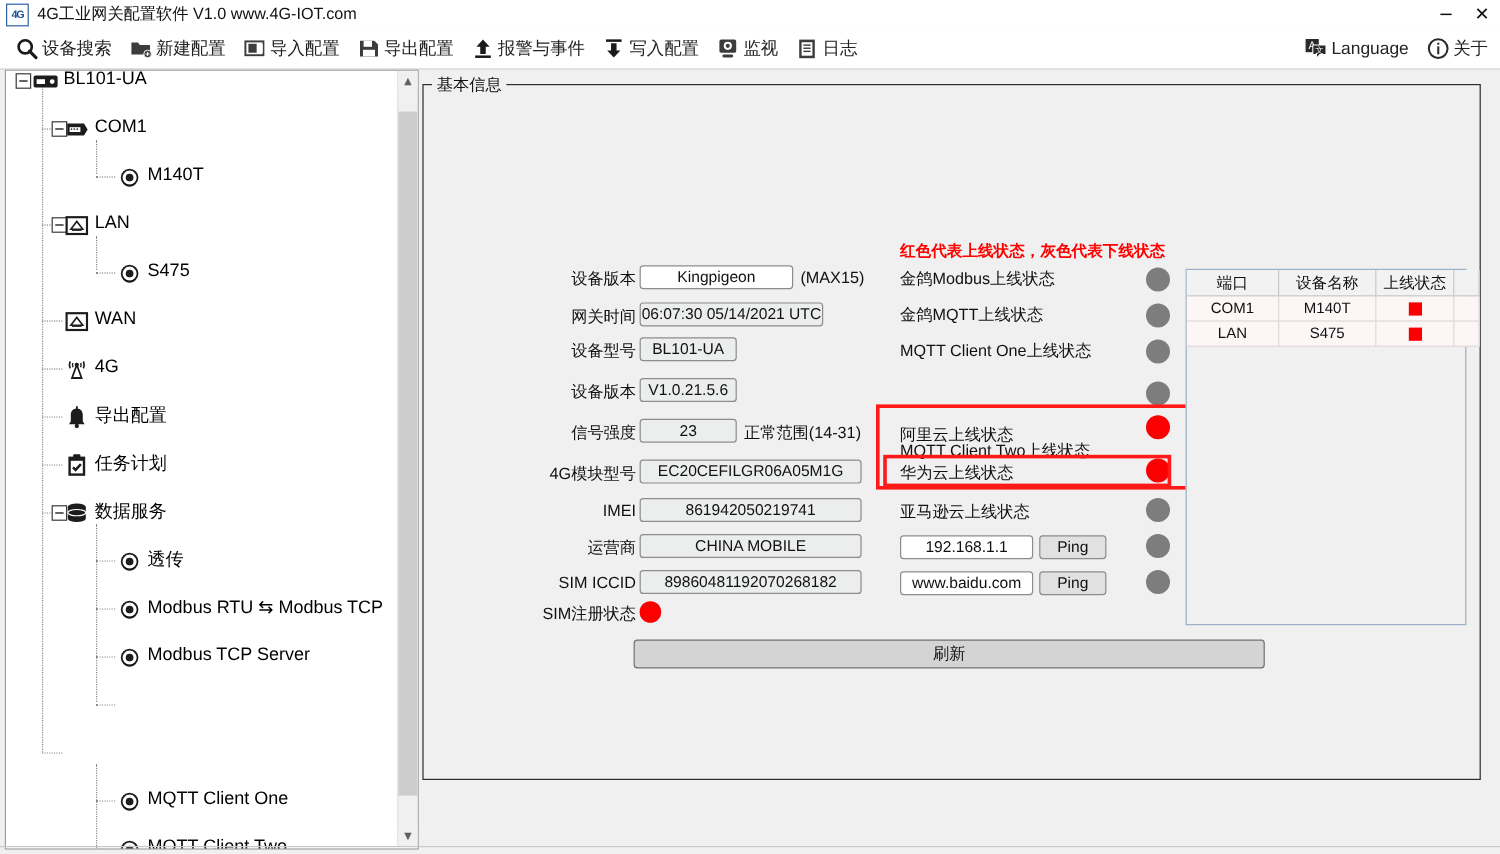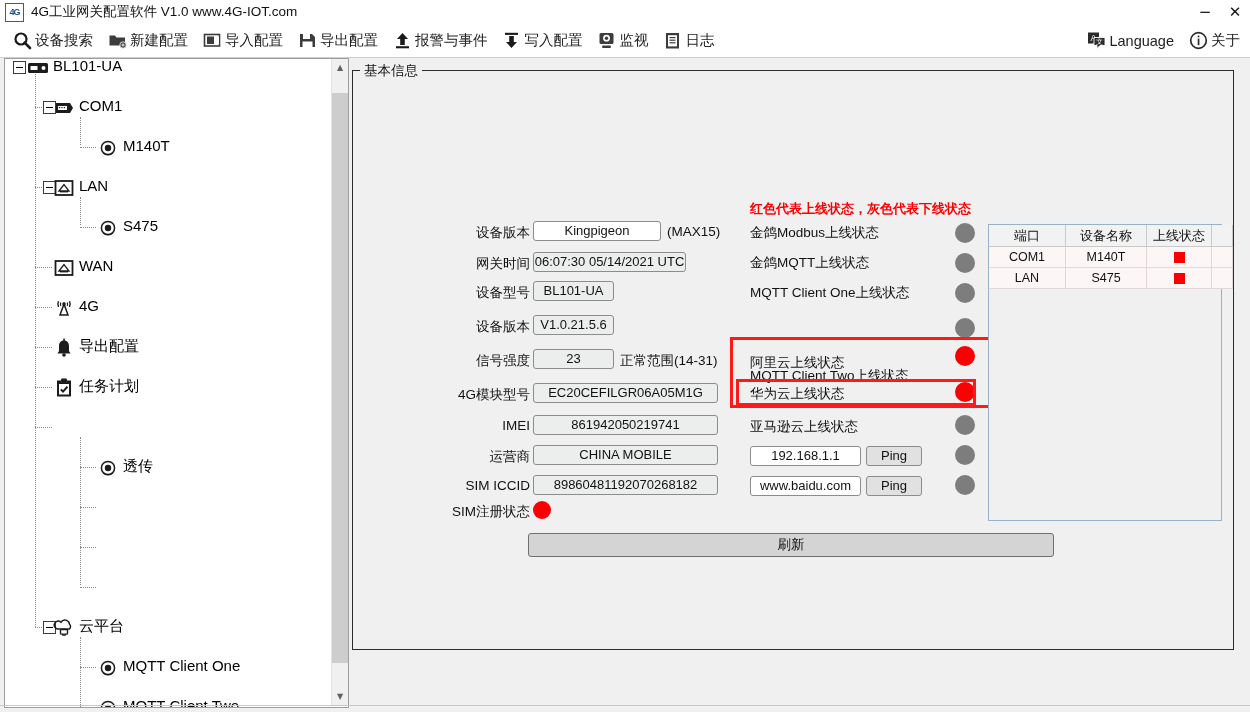--- a/index.html
+++ b/index.html
@@ -379,48 +379,69 @@
             <svg width="18" height="20" viewBox="0 0 18 20">
               <rect x="2" y="2.5" width="14" height="16" fill="#1c1c1c"></rect>
               <rect x="6" y="0.5" width="6" height="3.5" rx="1" fill="#1c1c1c"></rect>
               <rect x="4" y="6" width="10" height="10.5" fill="#fff"></rect>
               <path d="M5.8 11.4 L8 13.6 L12.4 8.8" fill="none" stroke="#1c1c1c" stroke-width="2"></path>
             </svg>
           </span>
           <span class="tree-label" style="position:absolute; left:74px; top:10px;">任务计划</span>
         </div>
         <div class="hline" style="left:30px; top:380px; width:17px;"></div>
-        <div class="hline" style="left:75px; top:420px; width:16px;"></div>
-        <div class="tree-row" style="top:400px; position:absolute; left:0; width:320px;">
-          <span class="tnode-icon" style="position:absolute; left:92px; top:10px;">
-            <svg width="16" height="16" viewBox="0 0 16 16">
-              <circle cx="8" cy="8" r="6.6" fill="none" stroke="#1c1c1c" stroke-width="1.5"></circle>
-              <circle cx="8" cy="8" r="3.2" fill="#1c1c1c"></circle>
-              <path d="M3 12.5 A6.5 6.5 0 0 0 13 12.5" fill="none" stroke="#1c1c1c" stroke-width="1.3"></path>
-            </svg>
-          </span>
-          <span class="tree-label" style="position:absolute; left:118px; top:10px;">透传</span>
-        </div>
-        <div class="hline" style="left:75px; top:460px; width:16px;"></div>
-        <div class="hline" style="left:75px; top:500px; width:16px;"></div>
-        <div class="hline" style="left:75px; top:540px; width:16px;"></div>
-        <div class="hline" style="left:30px; top:580px; width:17px;"></div>
-        <div class="tree-row" style="top:560px; position:absolute; left:0; width:320px;">
+        <div class="tree-row" style="top:360px; position:absolute; left:0; width:320px;">
           <div class="expander" style="left:38px; top:14px;">
             <span class="bar"></span>
           </div>
           <span class="tnode-icon" style="position:absolute; left:48px; top:10px;">
-            <svg width="22" height="20" viewBox="0 0 22 20">
-              <path d="M6 11 A4 4 0 1 1 8 4.2 A4.6 4.6 0 0 1 16.5 6.2 A3.3 3.3 0 0 1 16.5 11 Z" fill="none" stroke="#1c1c1c" stroke-width="1.5"></path>
-              <rect x="7.5" y="11.5" width="7" height="4.6" rx="0.8" fill="none" stroke="#1c1c1c" stroke-width="1.4"></rect>
-              <rect x="9.2" y="16.4" width="3.6" height="1.4" fill="#1c1c1c"></rect>
-            </svg>
-          </span>
-          <span class="tree-label" style="position:absolute; left:74px; top:10px;">云平台</span>
-        </div>
+            <svg width="20" height="20" viewBox="0 0 20 20">
+              <ellipse cx="10" cy="4.5" rx="7.5" ry="3" fill="#1c1c1c"></ellipse>
+              <path d="M2.5 4.5 V9 A7.5 3 0 0 0 17.5 9 V4.5 Z" fill="#1c1c1c"></path>
+              <path d="M2.5 9.5 V14 A7.5 3 0 0 0 17.5 14 V9.5 Z" fill="#1c1c1c"></path>
+              <ellipse cx="10" cy="9.2" rx="7.5" ry="2.6" fill="none" stroke="#fff" stroke-width="1"></ellipse>
+            </svg>
+          </span>
+          <span class="tree-label" style="position:absolute; left:74px; top:10px;">数据服务</span>
+        </div>
+        <div class="hline" style="left:75px; top:420px; width:16px;"></div>
+        <div class="tree-row" style="top:400px; position:absolute; left:0; width:320px;">
+          <span class="tnode-icon" style="position:absolute; left:92px; top:10px;">
+            <svg width="16" height="16" viewBox="0 0 16 16">
+              <circle cx="8" cy="8" r="6.6" fill="none" stroke="#1c1c1c" stroke-width="1.5"></circle>
+              <circle cx="8" cy="8" r="3.2" fill="#1c1c1c"></circle>
+              <path d="M3 12.5 A6.5 6.5 0 0 0 13 12.5" fill="none" stroke="#1c1c1c" stroke-width="1.3"></path>
+            </svg>
+          </span>
+          <span class="tree-label" style="position:absolute; left:118px; top:10px;">透传</span>
+        </div>
+        <div class="hline" style="left:75px; top:460px; width:16px;"></div>
+        <div class="tree-row" style="top:440px; position:absolute; left:0; width:320px;">
+          <span class="tnode-icon" style="position:absolute; left:92px; top:10px;">
+            <svg width="16" height="16" viewBox="0 0 16 16">
+              <circle cx="8" cy="8" r="6.6" fill="none" stroke="#1c1c1c" stroke-width="1.5"></circle>
+              <circle cx="8" cy="8" r="3.2" fill="#1c1c1c"></circle>
+              <path d="M3 12.5 A6.5 6.5 0 0 0 13 12.5" fill="none" stroke="#1c1c1c" stroke-width="1.3"></path>
+            </svg>
+          </span>
+          <span class="tree-label" style="position:absolute; left:118px; top:10px;">Modbus RTU ⇆ Modbus TCP</span>
+        </div>
+        <div class="hline" style="left:75px; top:500px; width:16px;"></div>
+        <div class="tree-row" style="top:480px; position:absolute; left:0; width:320px;">
+          <span class="tnode-icon" style="position:absolute; left:92px; top:10px;">
+            <svg width="16" height="16" viewBox="0 0 16 16">
+              <circle cx="8" cy="8" r="6.6" fill="none" stroke="#1c1c1c" stroke-width="1.5"></circle>
+              <circle cx="8" cy="8" r="3.2" fill="#1c1c1c"></circle>
+              <path d="M3 12.5 A6.5 6.5 0 0 0 13 12.5" fill="none" stroke="#1c1c1c" stroke-width="1.3"></path>
+            </svg>
+          </span>
+          <span class="tree-label" style="position:absolute; left:118px; top:10px;">Modbus TCP Server</span>
+        </div>
+        <div class="hline" style="left:75px; top:540px; width:16px;"></div>
+        <div class="hline" style="left:30px; top:580px; width:17px;"></div>
         <div class="hline" style="left:75px; top:620px; width:16px;"></div>
         <div class="tree-row" style="top:600px; position:absolute; left:0; width:320px;">
           <span class="tnode-icon" style="position:absolute; left:92px; top:10px;">
             <svg width="16" height="16" viewBox="0 0 16 16">
               <circle cx="8" cy="8" r="6.6" fill="none" stroke="#1c1c1c" stroke-width="1.5"></circle>
               <circle cx="8" cy="8" r="3.2" fill="#1c1c1c"></circle>
               <path d="M3 12.5 A6.5 6.5 0 0 0 13 12.5" fill="none" stroke="#1c1c1c" stroke-width="1.3"></path>
             </svg>
           </span>
           <span class="tree-label" style="position:absolute; left:118px; top:10px;">MQTT Client One</span>

